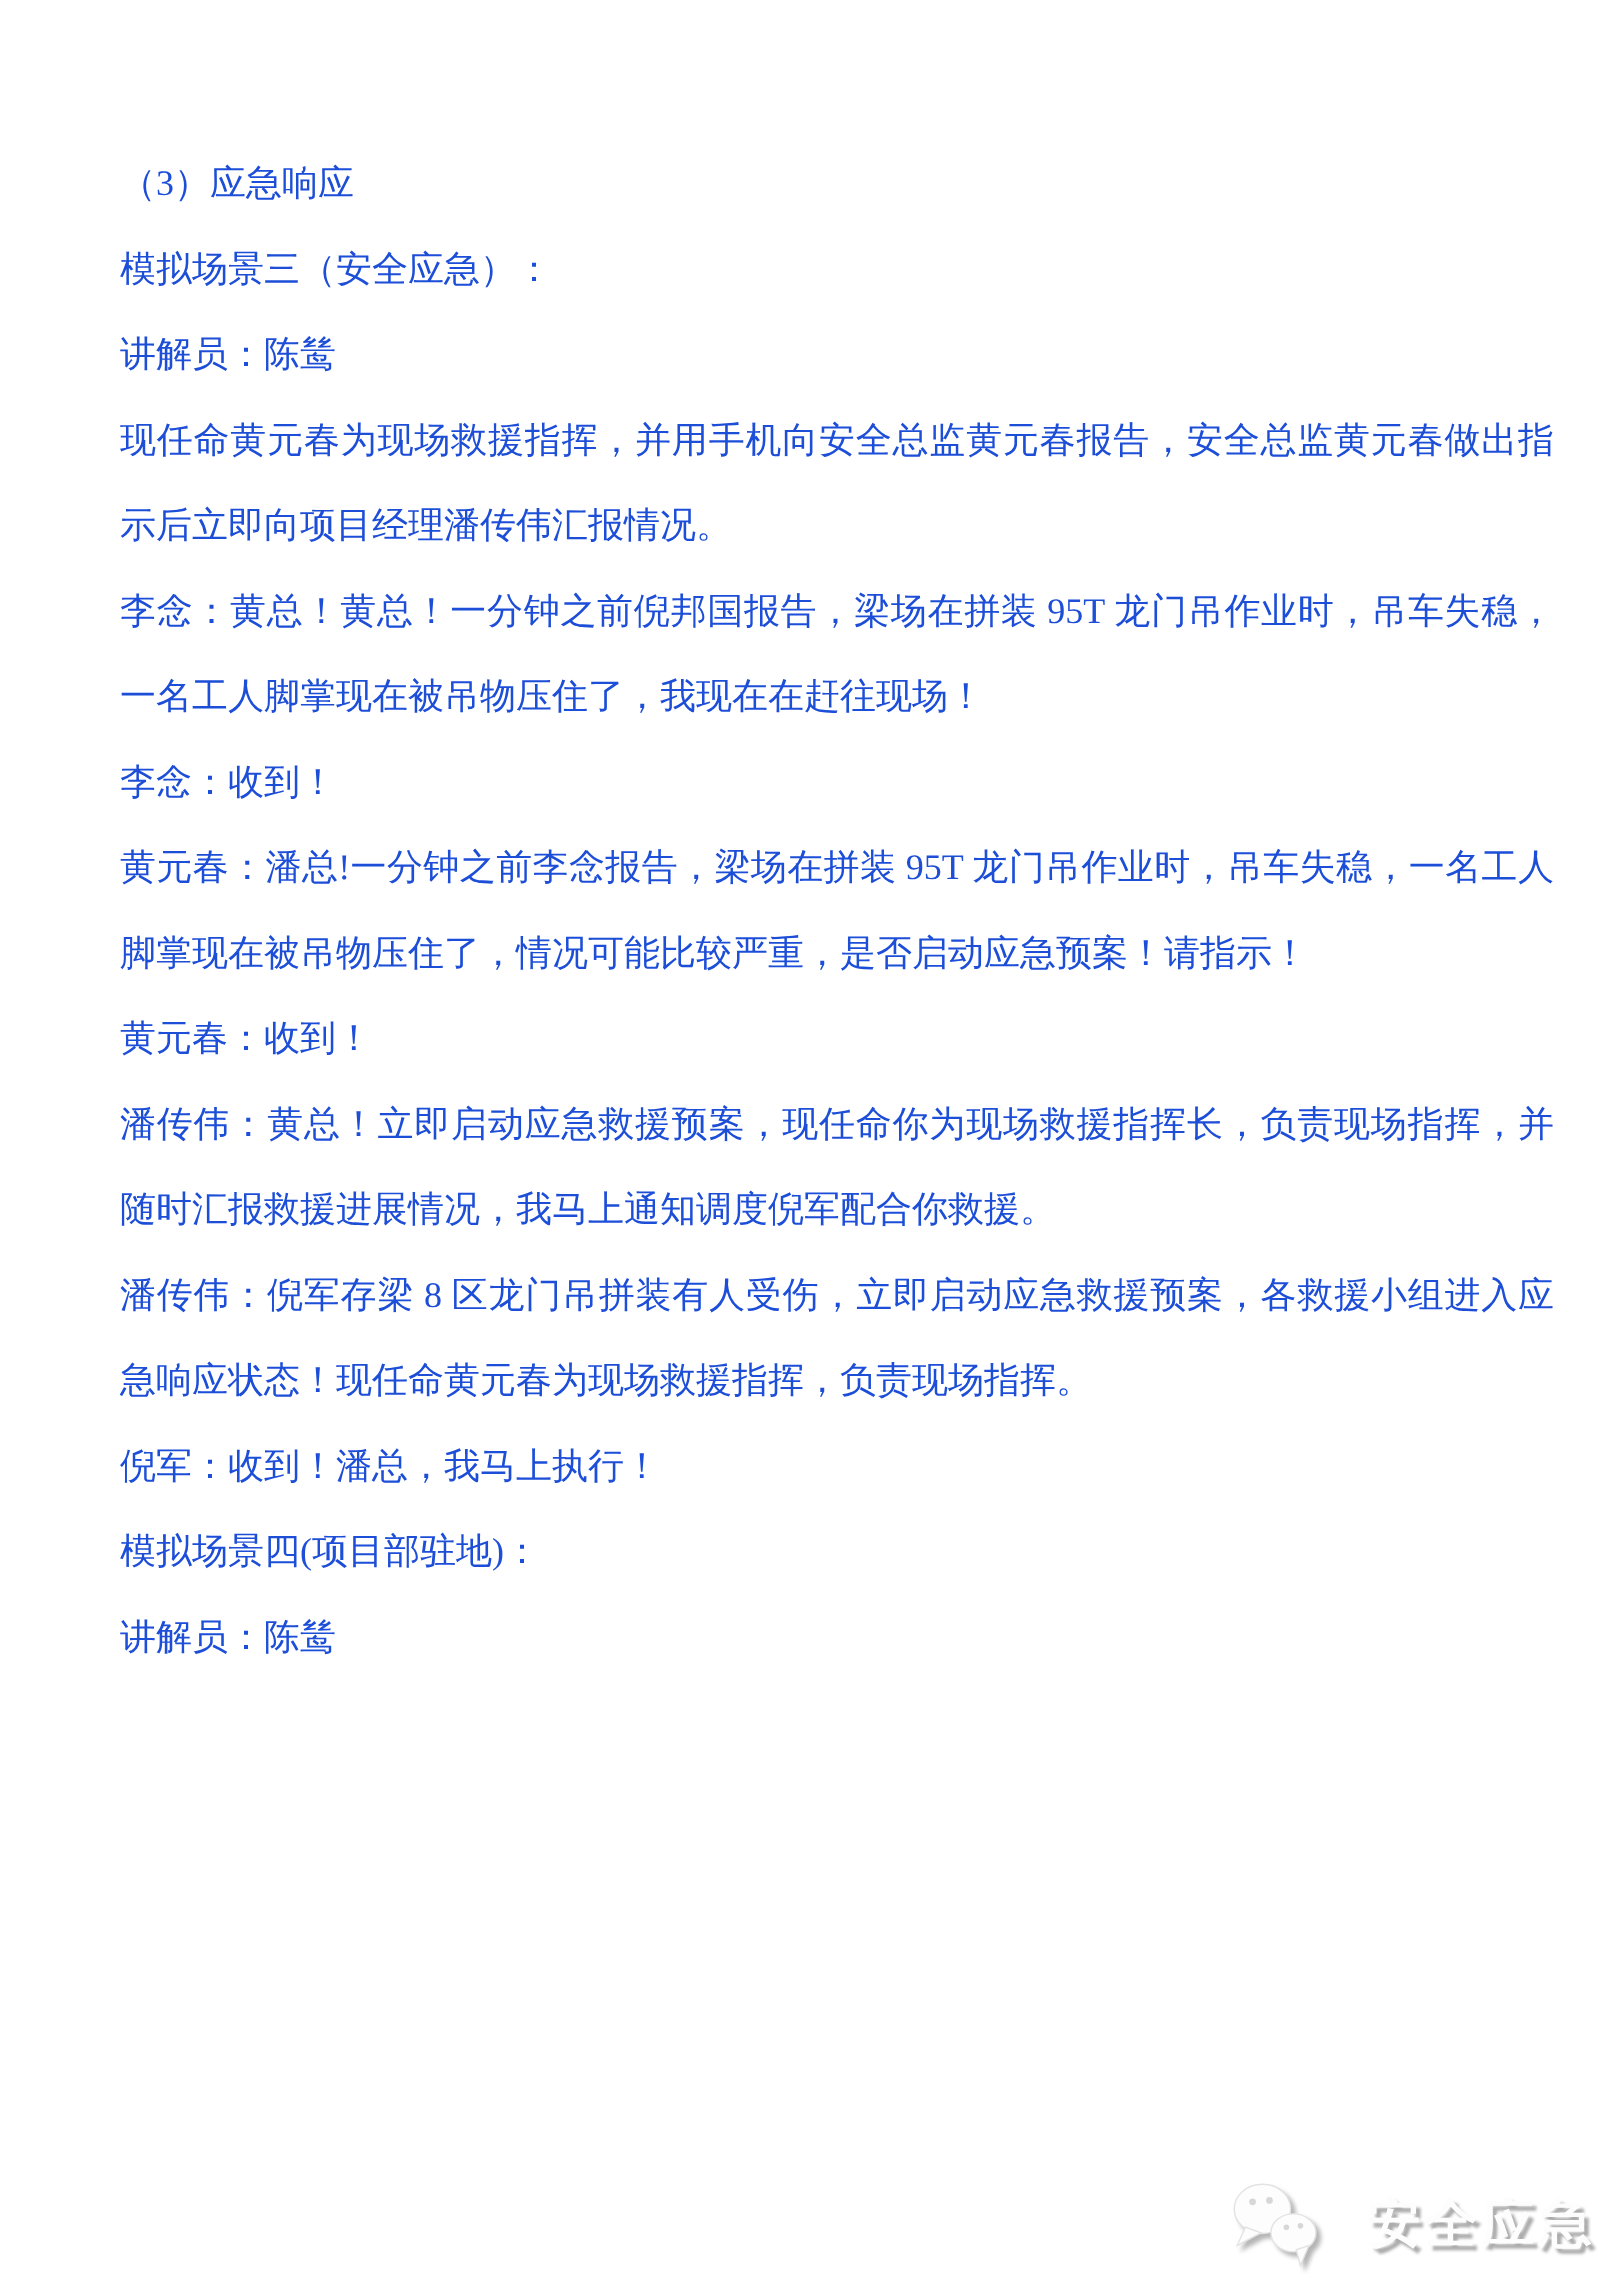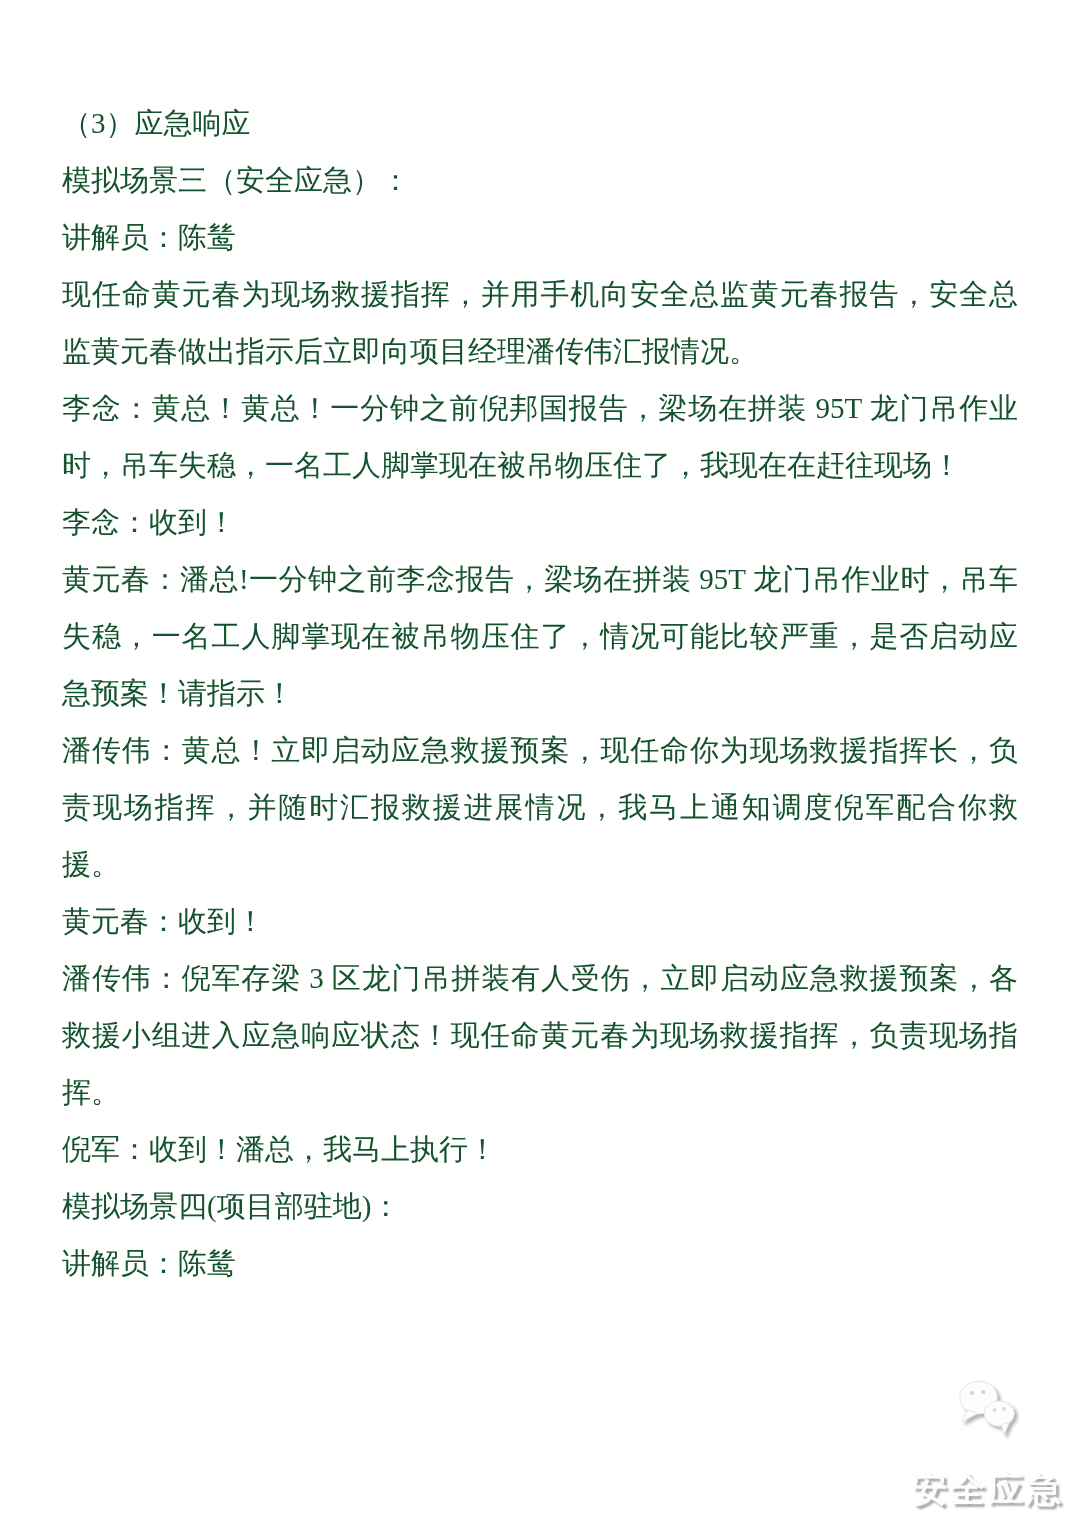--- a/index.html
+++ b/index.html
@@ -11,40 +11,39 @@
     position: relative;
     width: 1080px;
     height: 1527px;
     background: #ffffff;
     overflow: hidden;
     font-family: "Liberation Serif", "DejaVu Serif", serif;
   }
   .doc {
     position: absolute;
     top: 95px;
-    left: 62px;
+    left: 80px;
     width: 956px;
-    color: #14532d;
-    font-size: 29px;
+    color: #1d4ed8;
+    font-size: 24px;
     line-height: 57px;
     text-align: justify;
   }
   .doc p {
     margin: 0;
     padding: 0;
   }
   
   .watermark {
     position: absolute;
     right: 16px;
     bottom: 14px;
     display: flex;
     align-items: center;
     gap: 28px;
-    flex-direction: column;
   }
   .wicon svg {
     display: block;
     filter: drop-shadow(3px 3px 1.5px #b5b5b5);
   }
   .wlabel {
     font-family: "Liberation Sans", "DejaVu Sans", sans-serif;
     font-weight: bold;
     font-size: 35px;
     letter-spacing: 3px;
@@ -59,23 +58,23 @@
 <div class="page">
 
   <div class="doc">
     <p>（3）应急响应</p>
     <p>模拟场景三（安全应急）：</p>
     <p>讲解员：陈鸶</p>
     <p>现任命黄元春为现场救援指挥，并用手机向安全总监黄元春报告，安全总监黄元春做出指示后立即向项目经理潘传伟汇报情况。</p>
     <p>李念：黄总！黄总！一分钟之前倪邦国报告，梁场在拼装 95T 龙门吊作业时，吊车失稳，一名工人脚掌现在被吊物压住了，我现在在赶往现场！</p>
     <p>李念：收到！</p>
     <p>黄元春：潘总!一分钟之前李念报告，梁场在拼装 95T 龙门吊作业时，吊车失稳，一名工人脚掌现在被吊物压住了，情况可能比较严重，是否启动应急预案！请指示！</p>
+    <p>黄元春：收到！</p>
     <p>潘传伟：黄总！立即启动应急救援预案，现任命你为现场救援指挥长，负责现场指挥，并随时汇报救援进展情况，我马上通知调度倪军配合你救援。</p>
-    <p>黄元春：收到！</p>
-    <p>潘传伟：倪军存梁 3 区龙门吊拼装有人受伤，立即启动应急救援预案，各救援小组进入应急响应状态！现任命黄元春为现场救援指挥，负责现场指挥。</p>
+    <p>潘传伟：倪军存梁 8 区龙门吊拼装有人受伤，立即启动应急救援预案，各救援小组进入应急响应状态！现任命黄元春为现场救援指挥，负责现场指挥。</p>
     <p>倪军：收到！潘总，我马上执行！</p>
     <p>模拟场景四(项目部驻地)：</p>
     <p>讲解员：陈鸶</p>
   </div>
 
   <div class="watermark">
     <span class="wicon">
       <svg width="66" height="62" viewBox="0 0 70 66">
 
         <ellipse cx="25" cy="23" rx="20" ry="17.5" fill="#fdfdfd" stroke="#e3e3e3" stroke-width="1"></ellipse>

